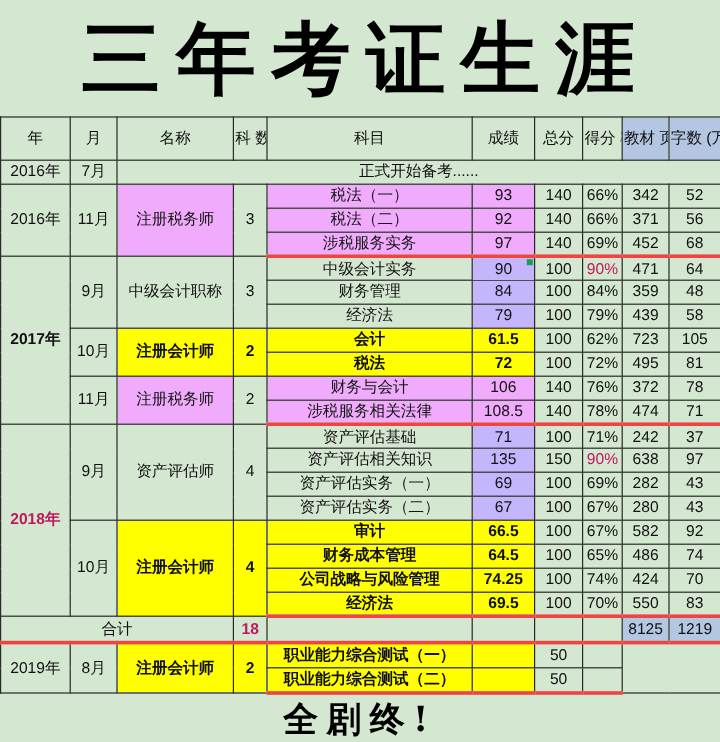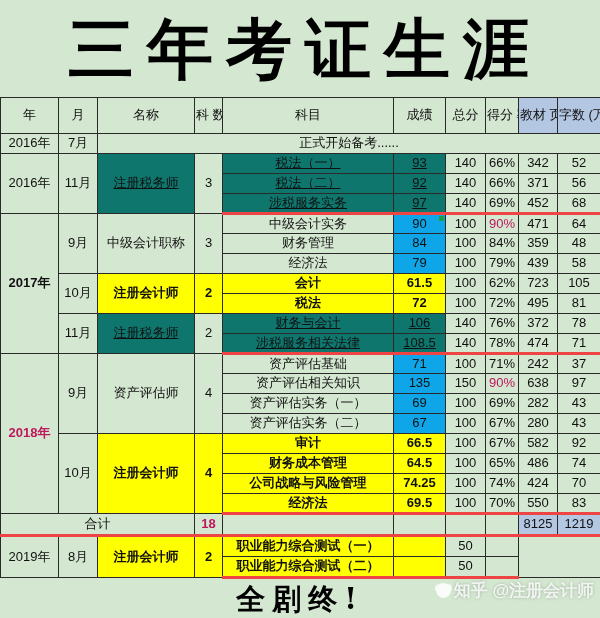--- a/index.html
+++ b/index.html
@@ -49,23 +49,23 @@
     font-weight:normal;
     white-space:pre-line;
     font-size:13px;
   }
   tbody tr{height:20px;}
   tr.r-tall{height:22px;padding-left:24px;}
   tr.r-last{height:21px;}
   tr.r-end td{border-bottom:3px solid #ef4444;}
 
   
-  .s-green{background:#0f766e;text-decoration:underline;}
+  .s-green{background:#f0abfc;}
   .s-yellow{background:#ffff00;}
-  .s-white{background:#0ea5e9;}
+  .s-white{background:#c4b5fd;}
   .s-blue{background:#b3c6e2;}
   .s-red{color:#be185d;}
   .s-bold{font-weight:bold;}
   .s-left{text-align:left;padding-left:5px;}
   .s-big{font-size:15px;}
   .s-marker{position:relative;}
   .s-marker::after{
     content:"";position:absolute;top:1px;right:1px;
     width:5px;height:5px;background:#1e9e4a;
   }
@@ -333,18 +333,14 @@
           <td class="s-yellow s-bold s-left">职业能力综合测试（二）</td>
           <td class="s-yellow"></td>
           <td>50</td>
           <td></td>
         </tr>
       </tbody>
   </table>
 
   <div class="footer">全剧终!</div>
 
-  <div class="watermark">
-    <span class="wm-logo"></span>
-    <span>知乎 @注册会计师</span>
-  </div>
 
 </div>
 
 </body></html>

